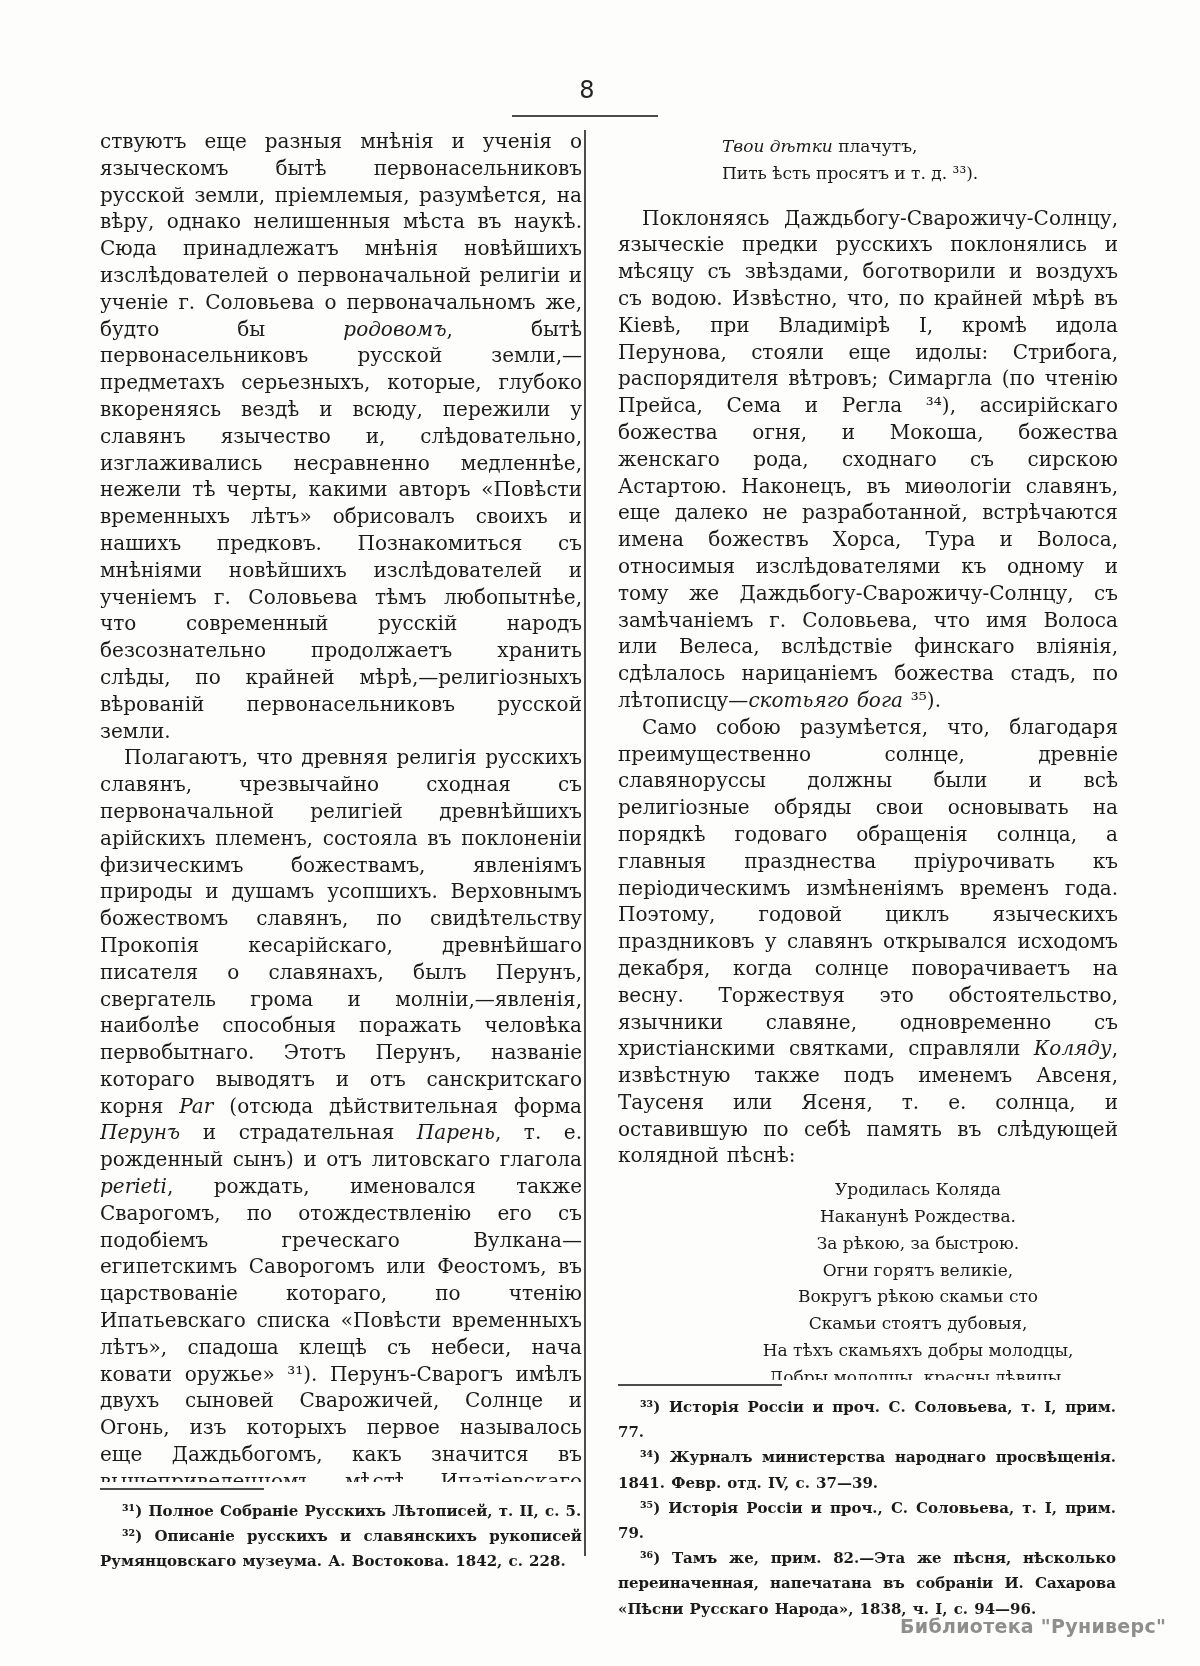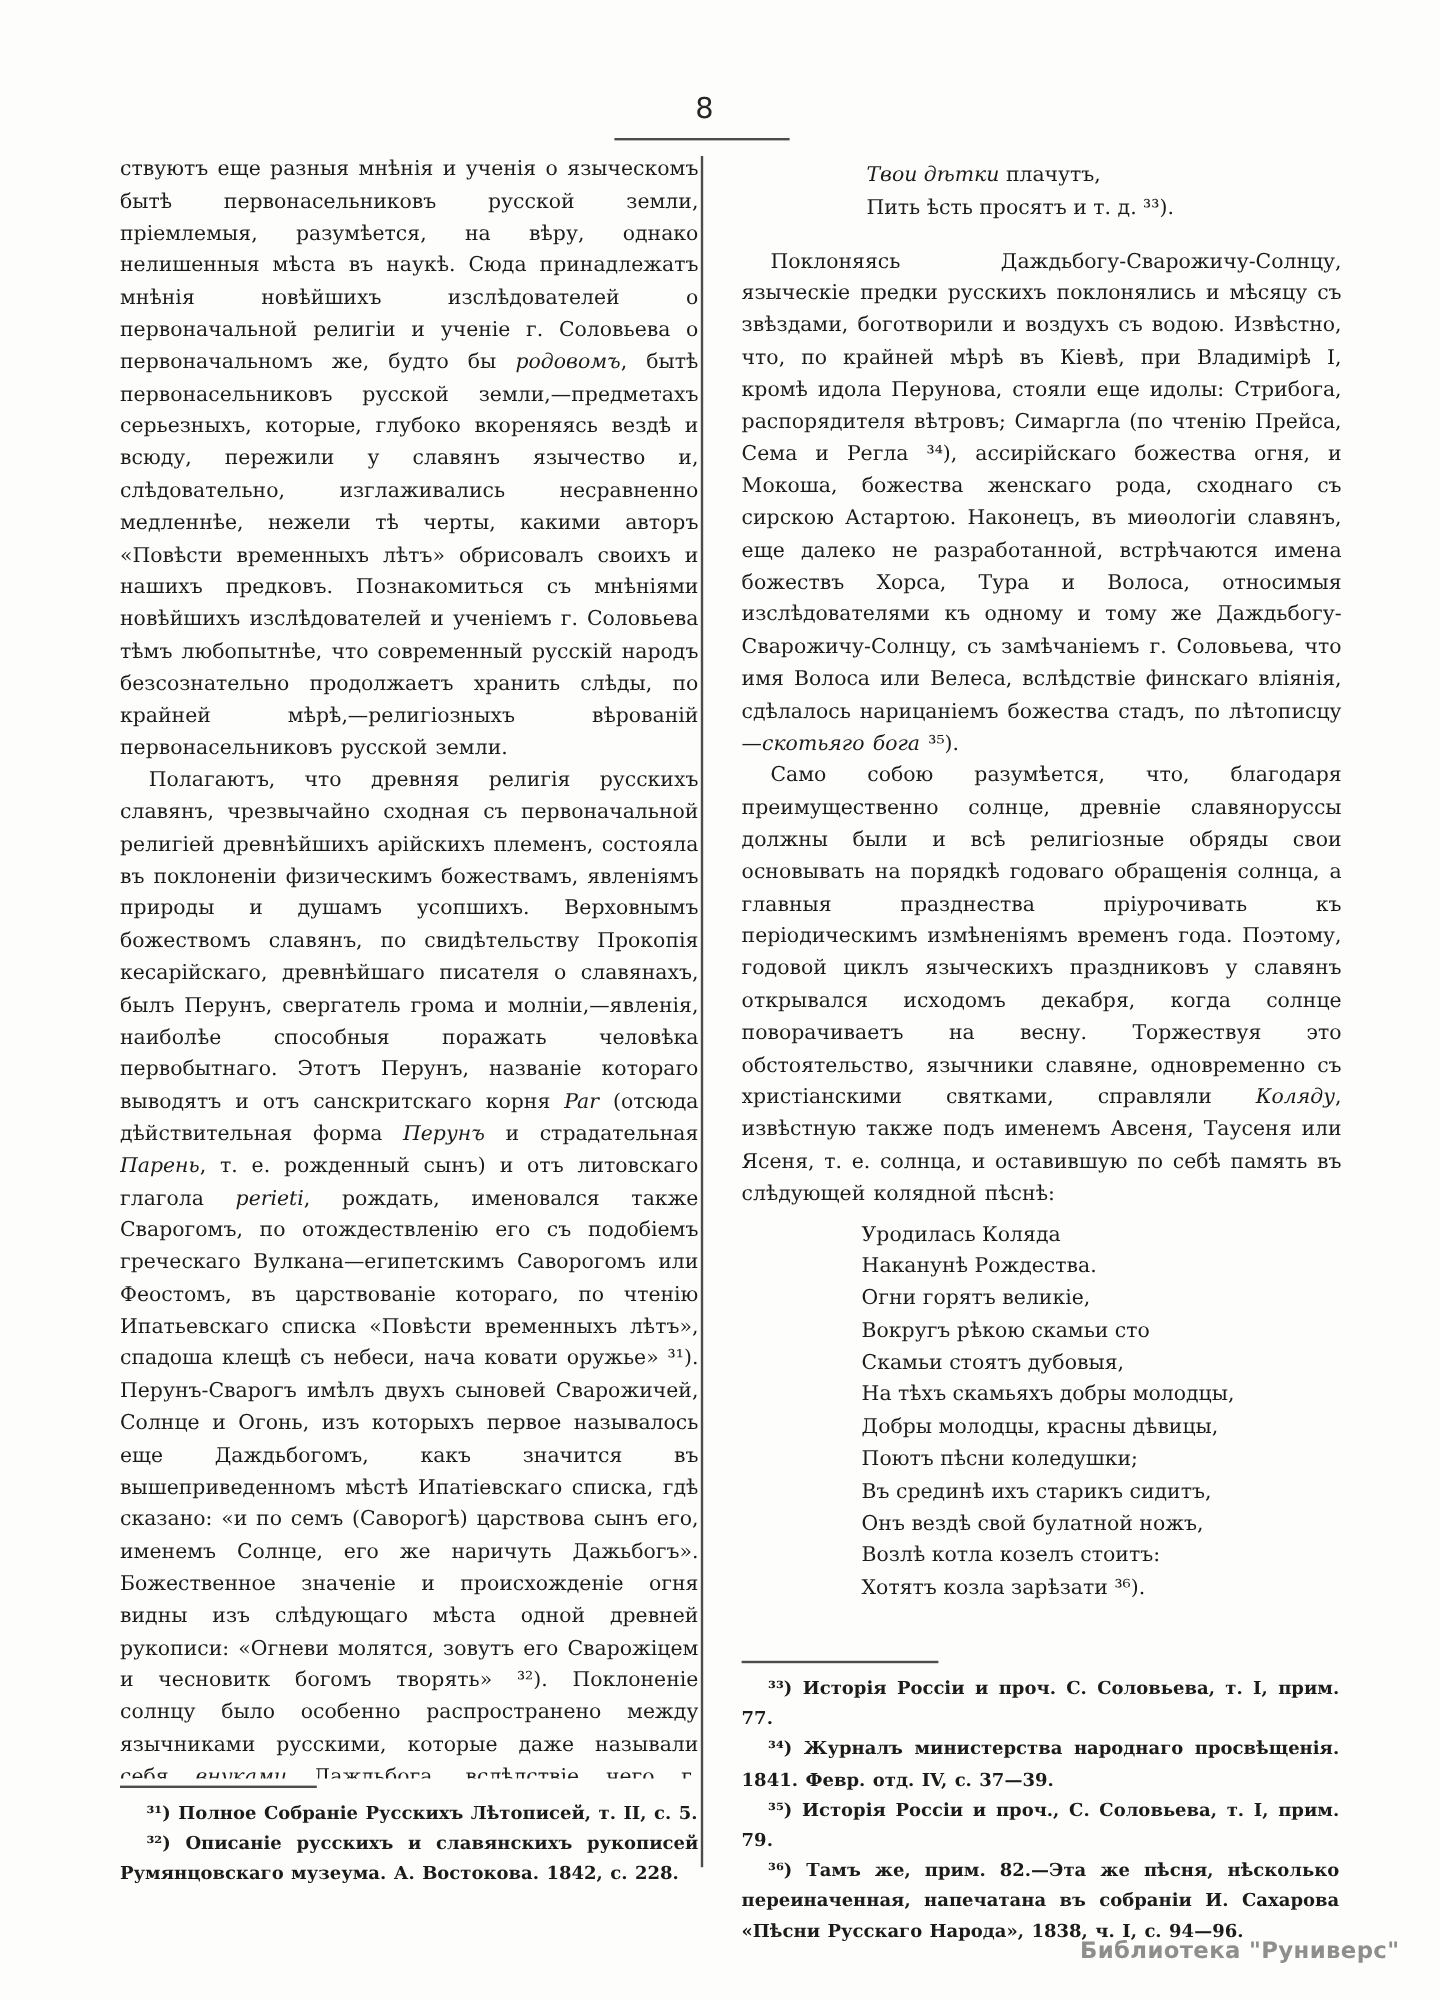--- a/index.html
+++ b/index.html
@@ -23,28 +23,28 @@
   .divider {
     position:absolute; left:584px; top:130px; width:2px; height:1426px;
     background:#4c4c4c;
   }
   .col {
     position:absolute; top:128px; overflow:hidden;
   }
   .col-left  { left:100px; width:482px; height:1354px; }
   .col-right { left:618px; width:500px; height:1252px; }
   .body-p {
-    font-size:17px; line-height:26.8px; text-align:justify;
+    font-size:20px; line-height:26.8px; text-align:justify;
     word-spacing:1.5px;
   }
   .indent { text-indent:24px; }
   .verse { margin:5px 0 3px; }
   .verse-line { font-size:17px; line-height:26.8px; white-space:nowrap; }
   .verse-top     { padding-left:104px; margin-bottom:18px; }
-  .verse-koliada { padding-left:100px; margin:7px 0 5px; }
+  .verse-koliada { padding-left:100px; margin:7px 0 5px;text-align:center; }
   i { font-style:italic; }
   .footnotes { position:absolute; width:482px; }
   .fn-left  { left:100px; top:1488px; width:482px; }
   .fn-right { left:618px; top:1384px; width:498px; }
   .fn-rule {
     width:164px; border-top:2px solid #4c4c4c; margin-bottom:9px;
   }
   .fn {
     font-size:15px; line-height:25.2px; text-align:justify;
     text-indent:22px; word-spacing:1px;font-weight:bold;
@@ -78,20 +78,21 @@
 <div class="col col-right">
   <div class="verse verse-top">
     <div class="verse-line"><i>Твои дѣтки</i><span> плачутъ,</span></div>
     <div class="verse-line"><span>Пить ѣсть просятъ и т. д. ³³).</span></div>
   </div>
   <p class="body-p indent"><span>Поклоняясь Даждьбогу-Сварожичу-Солнцу, языческіе предки русскихъ поклонялись и мѣсяцу съ звѣздами, боготворили и воздухъ съ водою. Извѣстно, что, по крайней мѣрѣ въ Кіевѣ, при Владимірѣ I, кромѣ идола Перунова, стояли еще идолы: Стрибога, распорядителя вѣтровъ; Симаргла (по чтенію Прейса, Сема и Регла ³⁴), ассирійскаго божества огня, и Мокоша, божества женскаго рода, сходнаго съ сирскою Астартою. Наконецъ, въ миѳологіи славянъ, еще далеко не разработанной, встрѣчаются имена божествъ Хорса, Тура и Волоса, относимыя изслѣдователями къ одному и тому же Даждьбогу-Сварожичу-Солнцу, съ замѣчаніемъ г. Соловьева, что имя Волоса или Велеса, вслѣдствіе финскаго вліянія, сдѣлалось нарицаніемъ божества стадъ, по лѣтописцу—</span><i>скотьяго бога</i><span> ³⁵).</span></p>
   <p class="body-p indent"><span>Само собою разумѣется, что, благодаря преимущественно солнце, древніе славяноруссы должны были и всѣ религіозные обряды свои основывать на порядкѣ годоваго обращенія солнца, а главныя празднества пріурочивать къ періодическимъ измѣненіямъ временъ года. Поэтому, годовой циклъ языческихъ праздниковъ у славянъ открывался исходомъ декабря, когда солнце поворачиваетъ на весну. Торжествуя это обстоятельство, язычники славяне, одновременно съ христіанскими святками, справляли </span><i>Коляду</i><span>, извѣстную также подъ именемъ Авсеня, Таусеня или Ясеня, т. е. солнца, и оставившую по себѣ память въ слѣдующей колядной пѣснѣ:</span></p>
   <div class="verse verse-koliada">
     <div class="verse-line">Уродилась Коляда</div>
     <div class="verse-line">Наканунѣ Рождества.</div>
+    <div class="verse-line">За рѣкою, за быстрою.</div>
     <div class="verse-line">Огни горятъ великіе,</div>
     <div class="verse-line">Вокругъ рѣкою скамьи сто</div>
     <div class="verse-line">Скамьи стоятъ дубовыя,</div>
     <div class="verse-line">На тѣхъ скамьяхъ добры молодцы,</div>
     <div class="verse-line">Добры молодцы, красны дѣвицы,</div>
     <div class="verse-line">Поютъ пѣсни коледушки;</div>
     <div class="verse-line">Въ срединѣ ихъ старикъ сидитъ,</div>
     <div class="verse-line">Онъ вездѣ свой булатной ножъ,</div>
     <div class="verse-line">Возлѣ котла козелъ стоитъ:</div>
     <div class="verse-line">Хотятъ козла зарѣзати ³⁶).</div>

